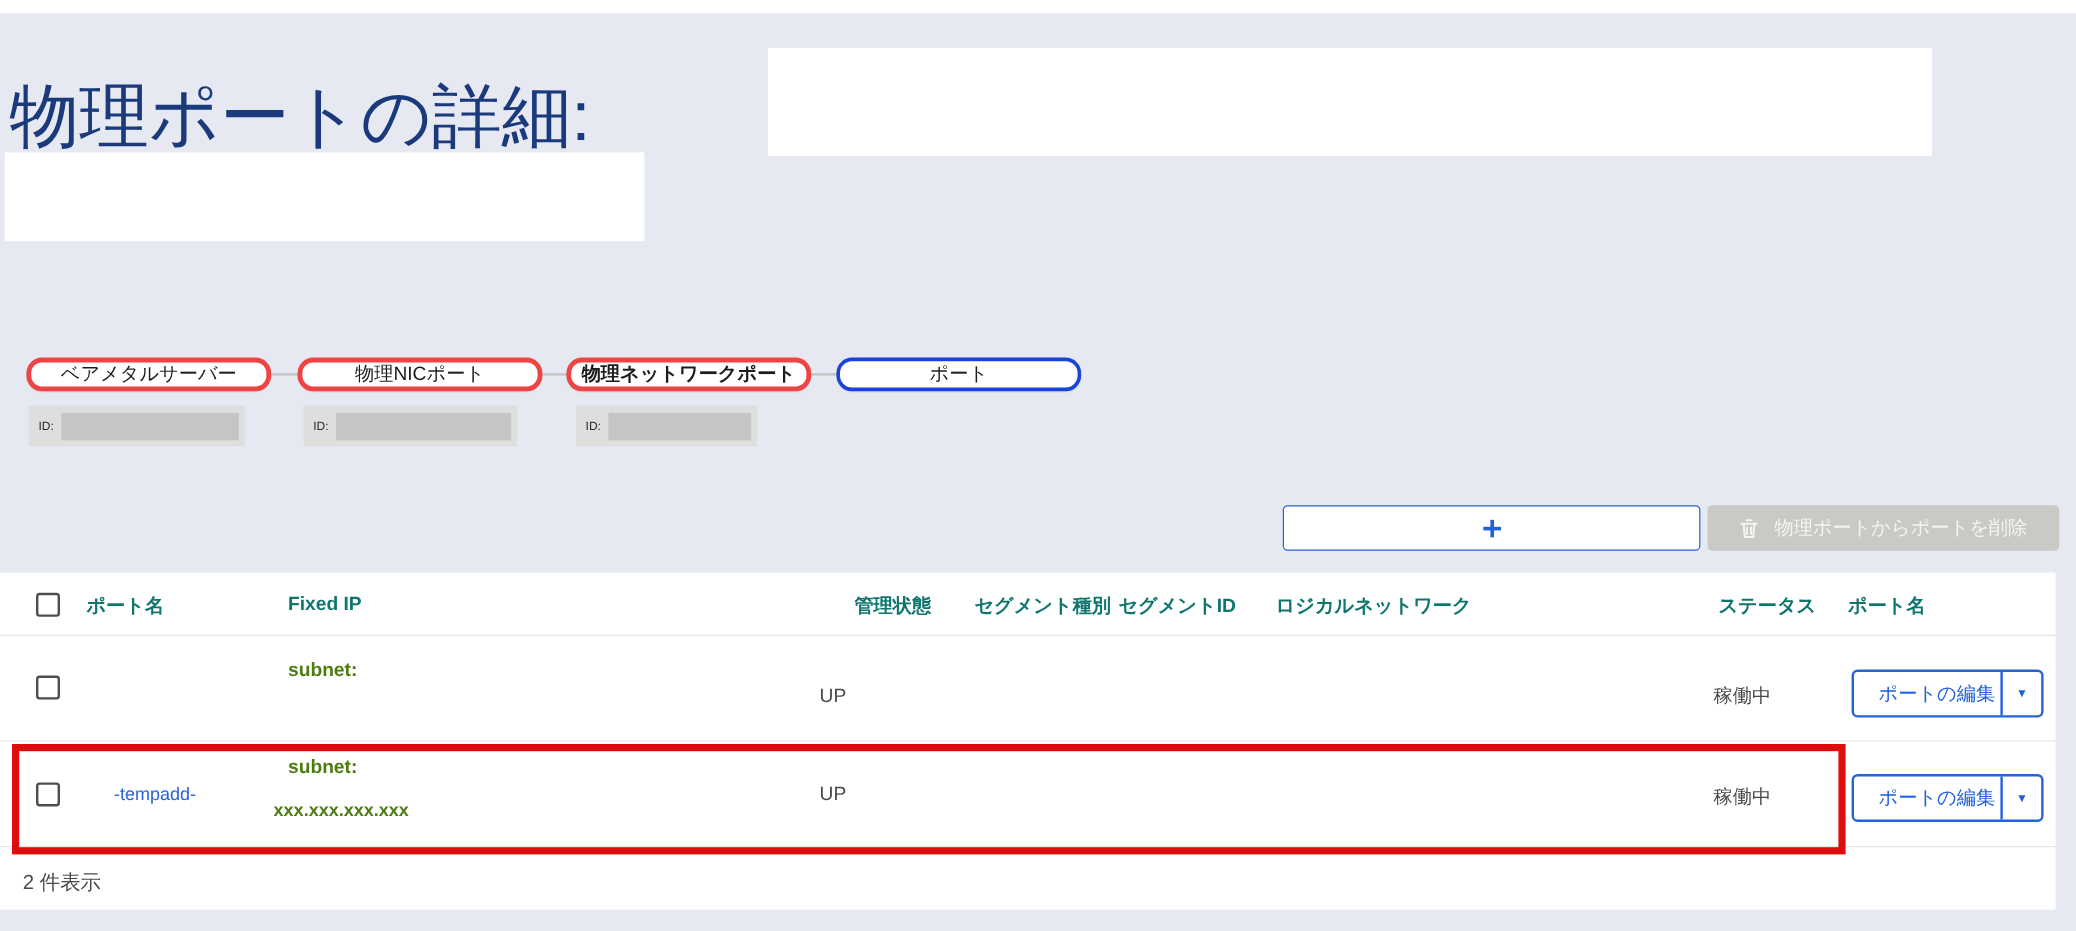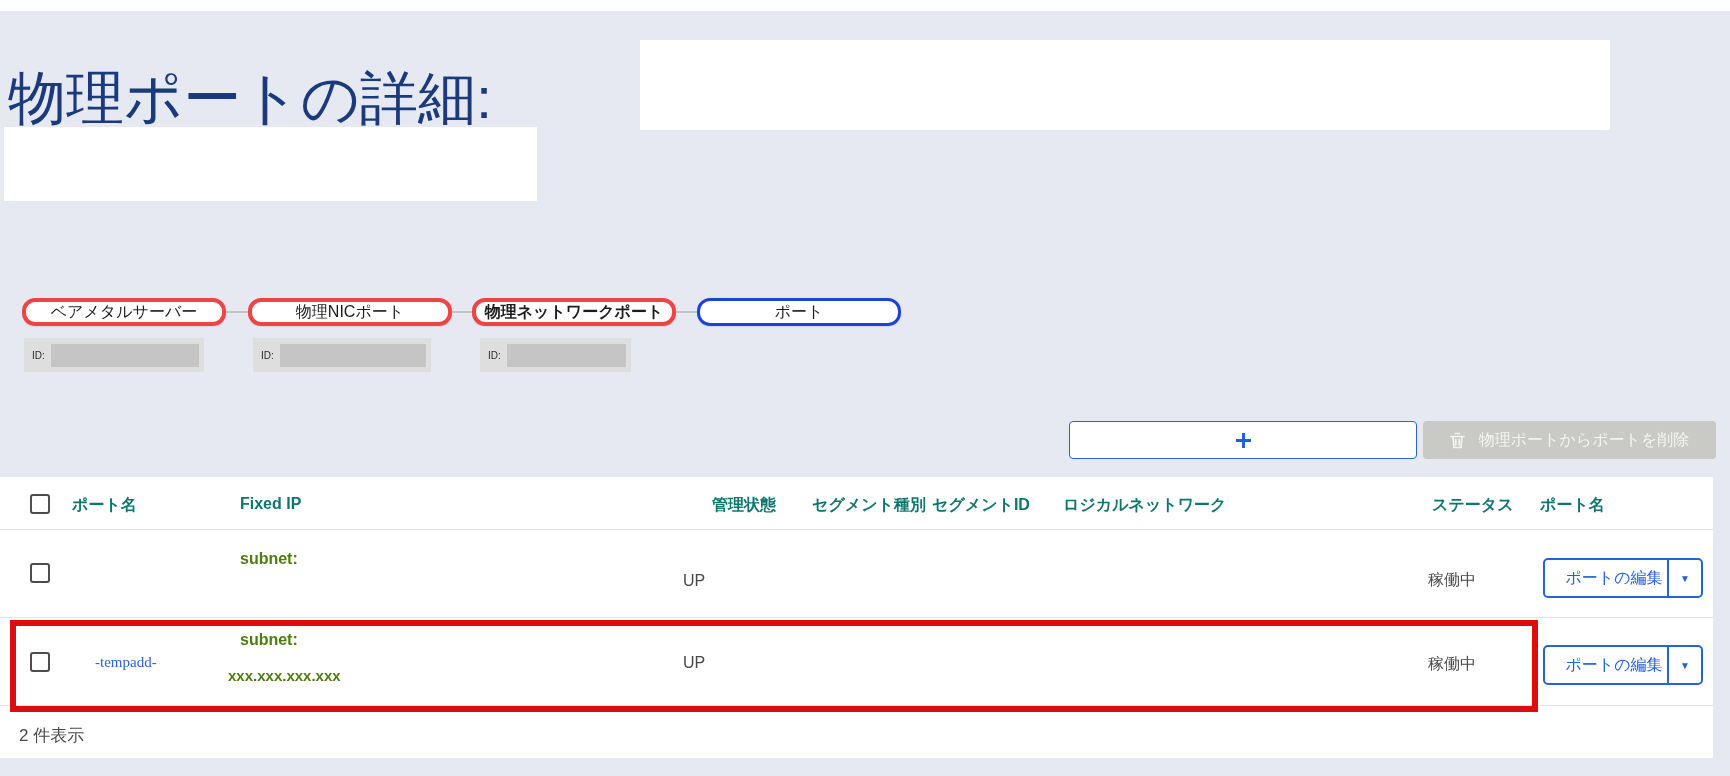--- a/index.html
+++ b/index.html
@@ -72,21 +72,21 @@
   .checkbox{width:20px;height:20px;box-sizing:border-box;border:2px solid #4d4d4d;border-radius:3px;background:#fff;cursor:pointer;}
   .cb-hdr{left:30px;top:494px;}
   .cb-r1{left:30px;top:563px;}
   .cb-r2{left:30px;top:652px;}
 
   .cell{font-size:16px;color:#484848;white-space:nowrap;}
   .bold-dark{font-weight:bold;color:#4d7c0f;}
   .r1-subnet{left:240px;top:550px;}
   .r1-up{left:683px;top:572px;}
   .r1-status{left:1428px;top:570px;}
-  .r2-link{left:95px;top:654px;font-size:15px;color:#2a63d8;cursor:pointer;white-space:nowrap;font-family:Liberation Serif, serif;}
+  .r2-link{left:95px;top:654px;font-size:15px;color:#2a63d8;cursor:pointer;white-space:nowrap;}
   .r2-subnet{left:240px;top:631px;}
   .r2-ip{left:228px;top:667px;font-size:15px;}
   .r2-up{left:683px;top:654px;}
   .r2-status{left:1428px;top:654px;}
 
   .split-btn{width:160px;height:40px;box-sizing:border-box;border:2px solid #2563d9;border-radius:5px;background:#fff;display:flex;}
   .sb-r1{left:1543px;top:558px;}
   .sb-r2{left:1543px;top:645px;}
   .split-main{flex:1;display:flex;align-items:center;justify-content:center;color:#2160dd;font-size:16px;cursor:pointer;white-space:nowrap;padding-left:16px;}
   .split-caret{width:32px;border-left:2px solid #2563d9;display:flex;align-items:center;justify-content:center;color:#2160dd;font-size:10px;cursor:pointer;}

